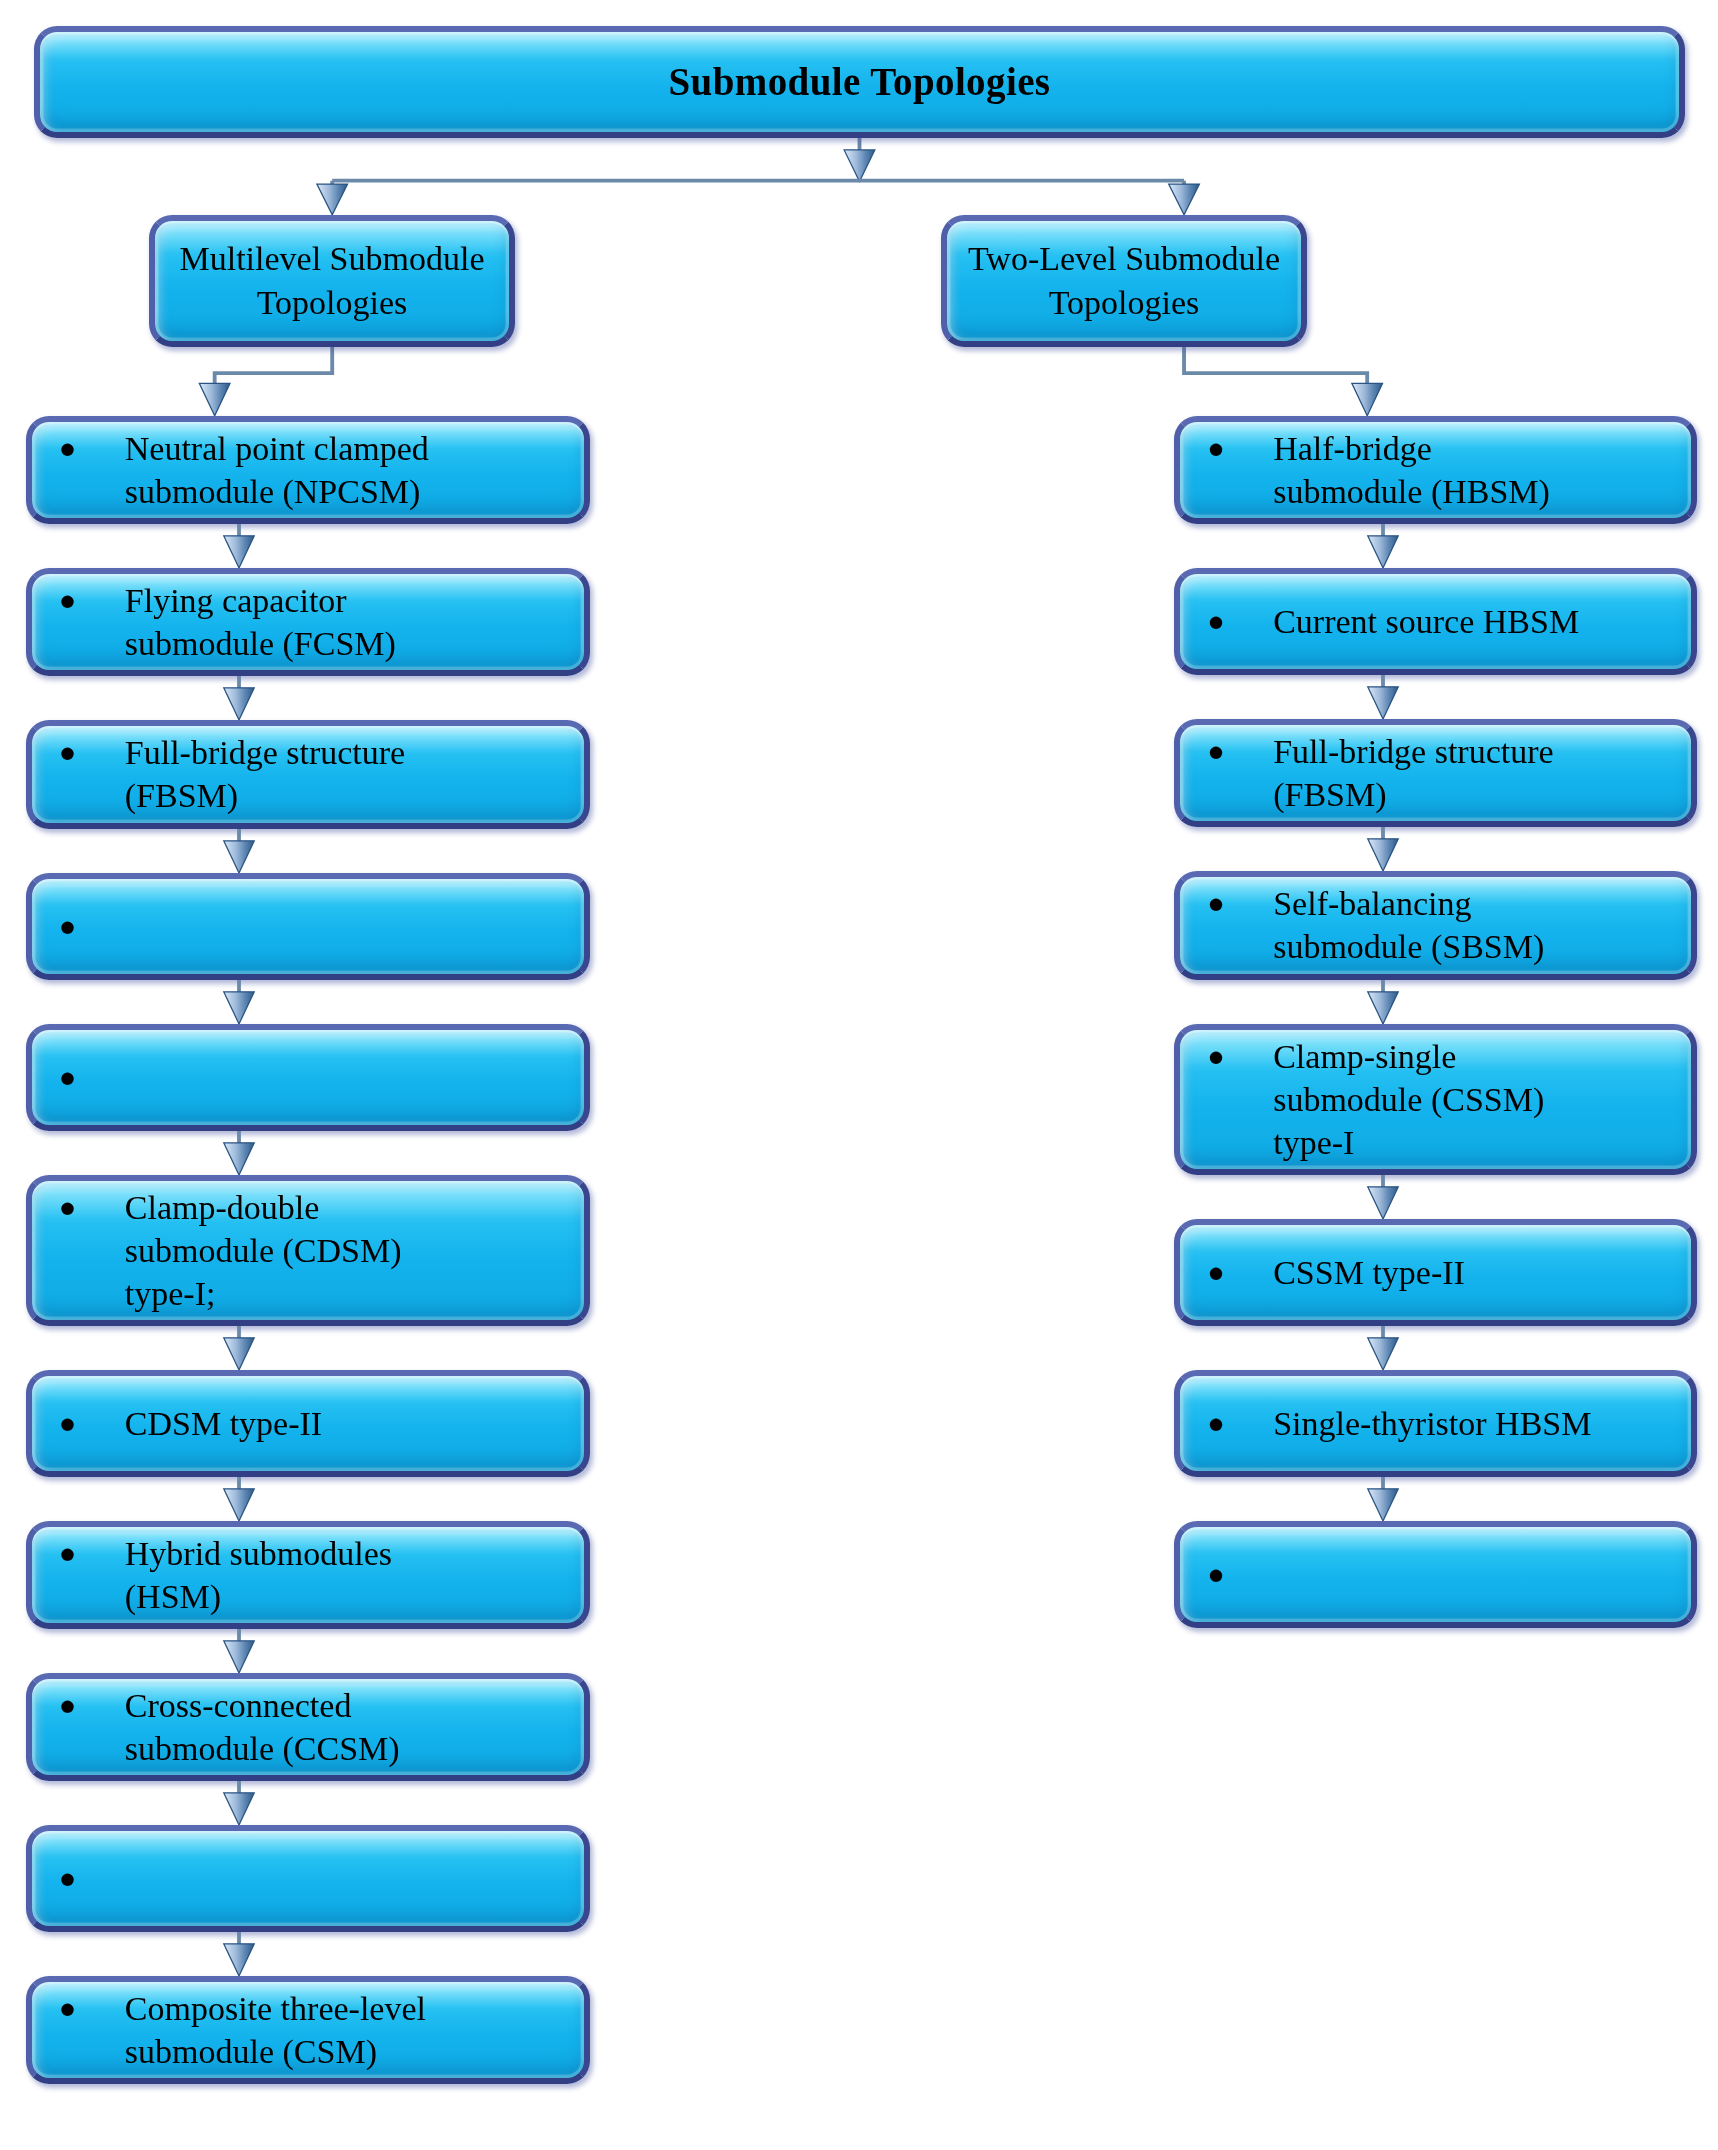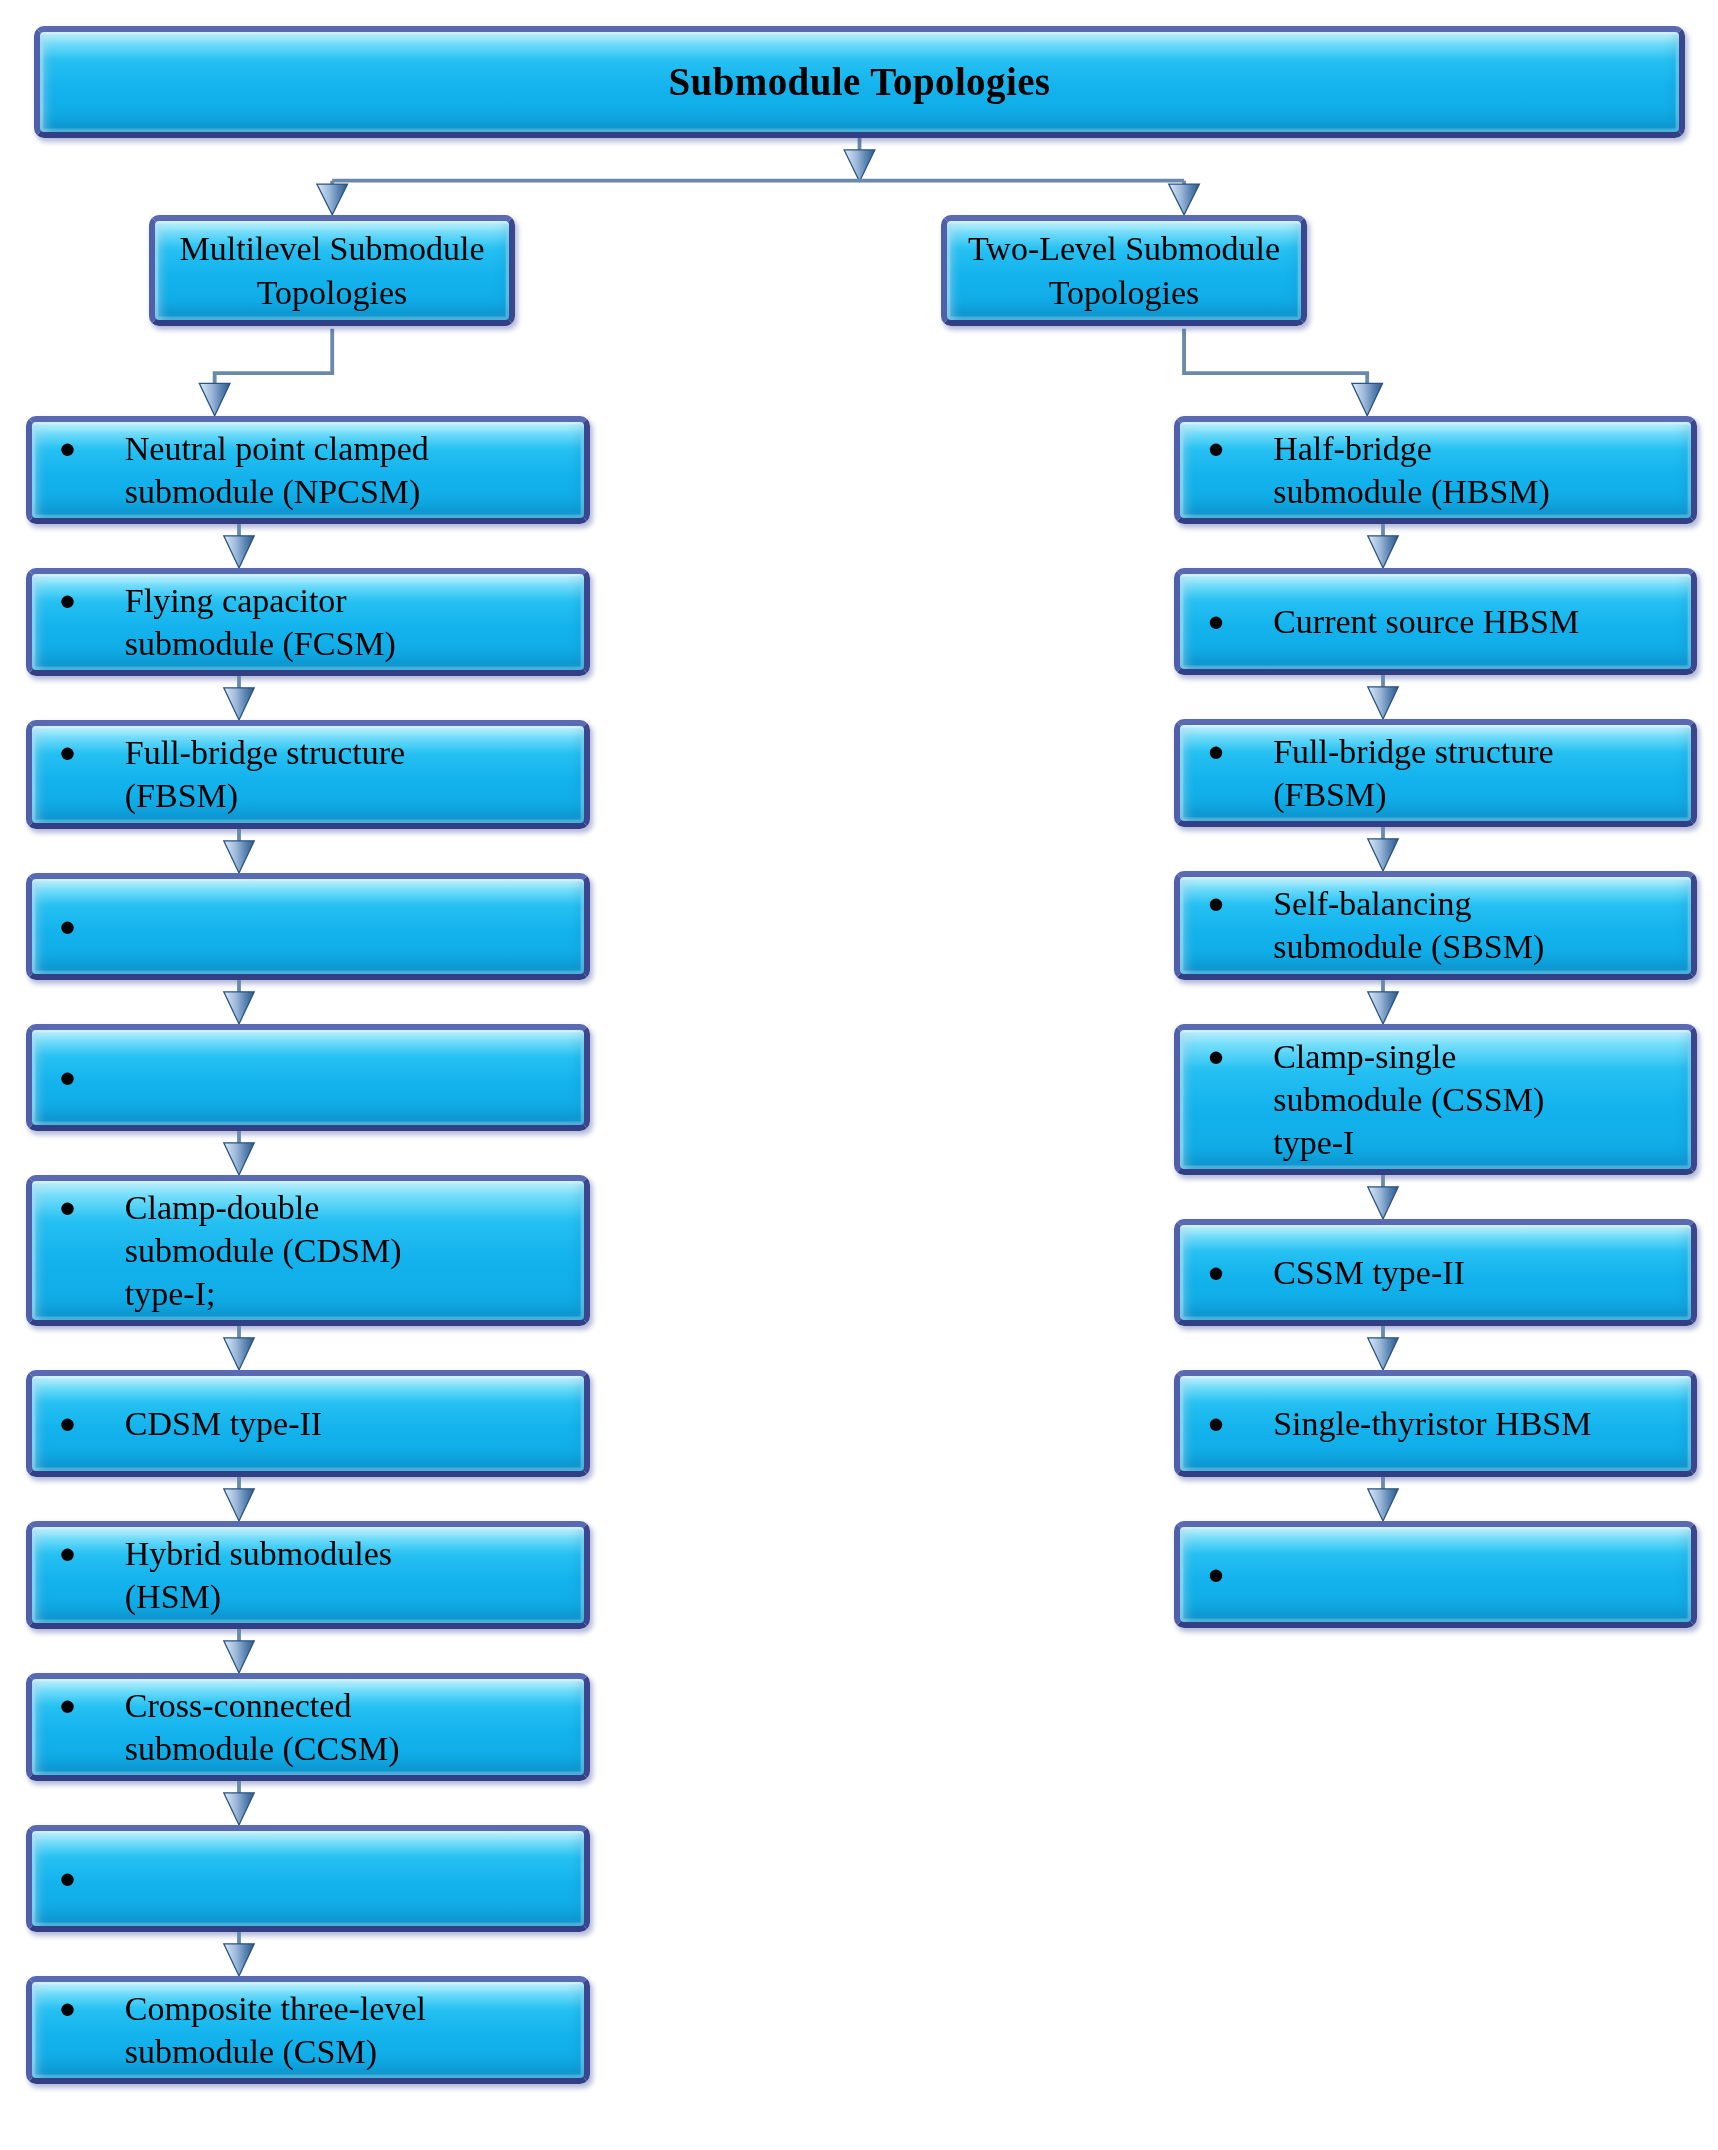--- a/index.html
+++ b/index.html
@@ -7,38 +7,38 @@
     position:relative;width:1719px;height:2151px;background:#ffffff;overflow:hidden;
     font-family:"Liberation Serif","DejaVu Serif",serif;color:#000;
   }
   .overlay{position:absolute;left:0;top:0;width:1719px;height:2151px;pointer-events:none;}
 
   
   .box{
     position:relative;box-sizing:border-box;
     border:6px solid;
     border-color:#5a6ab2 #3a478f #323f85 #4f5fa9;
-    border-radius:10px;
+    border-radius:23px;
     background:
       linear-gradient(180deg, rgba(255,255,255,.55) 0%, rgba(255,255,255,.20) 9%, rgba(255,255,255,0) 30%),
       linear-gradient(180deg, #45cef6 0%, #5cd9fa 8%, #27c2f3 26%, #14b3ed 55%, #0ea9e3 100%);
     box-shadow:
       inset 0 2.6px 0 rgba(255,255,255,.35),
       inset 4.3px 4.3px 10.2px rgba(255,255,255,.45),
       inset 0 -10.2px 15.3px rgba(10,90,150,.32),
       inset 0 0 0 3.4px rgba(130,230,252,.55),
       2.6px 3.4px 5.1px rgba(70,84,160,.40);
   }
   .title-box{
     position:absolute;left:34px;top:25.6px;width:1651px;height:112px;
     display:flex;align-items:center;justify-content:center;
   }
   .title-text{font-size:39px;font-weight:bold;letter-spacing:0.4px;white-space:nowrap;}
   .branch-box{
-    position:absolute;top:215px;width:366px;height:111px;
+    position:absolute;top:215px;width:366px;height:132px;
     display:flex;align-items:center;justify-content:center;
   }
   .branch-left{left:149px;}
   .branch-right{left:941px;}
   .branch-text{font-size:34px;text-align:center;}
   .branch-text .tline{display:block;line-height:44px;white-space:nowrap;}
 
   
   .col{position:absolute;top:416px;display:flex;flex-direction:column;}
   .col-left{left:25.6px;width:564px;}

